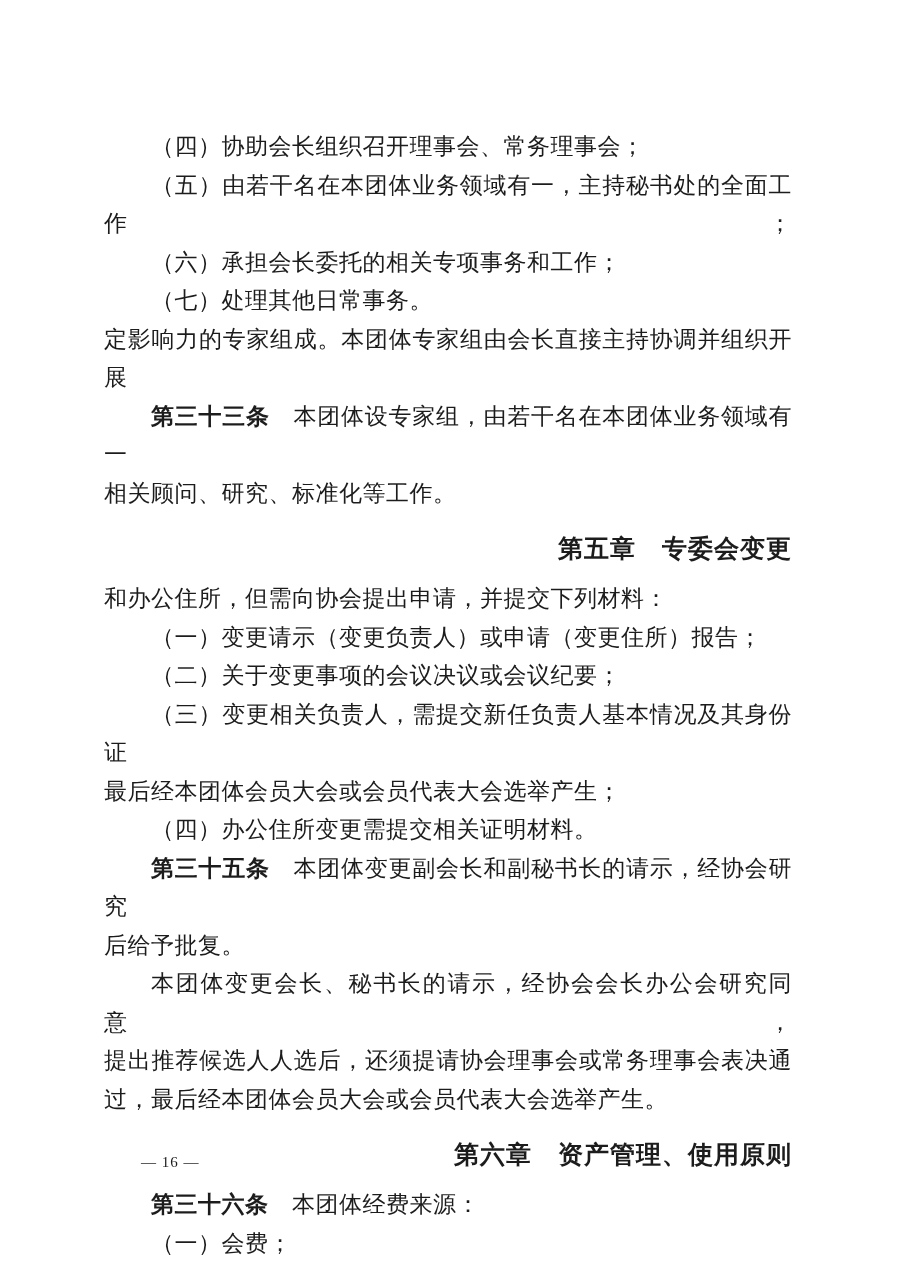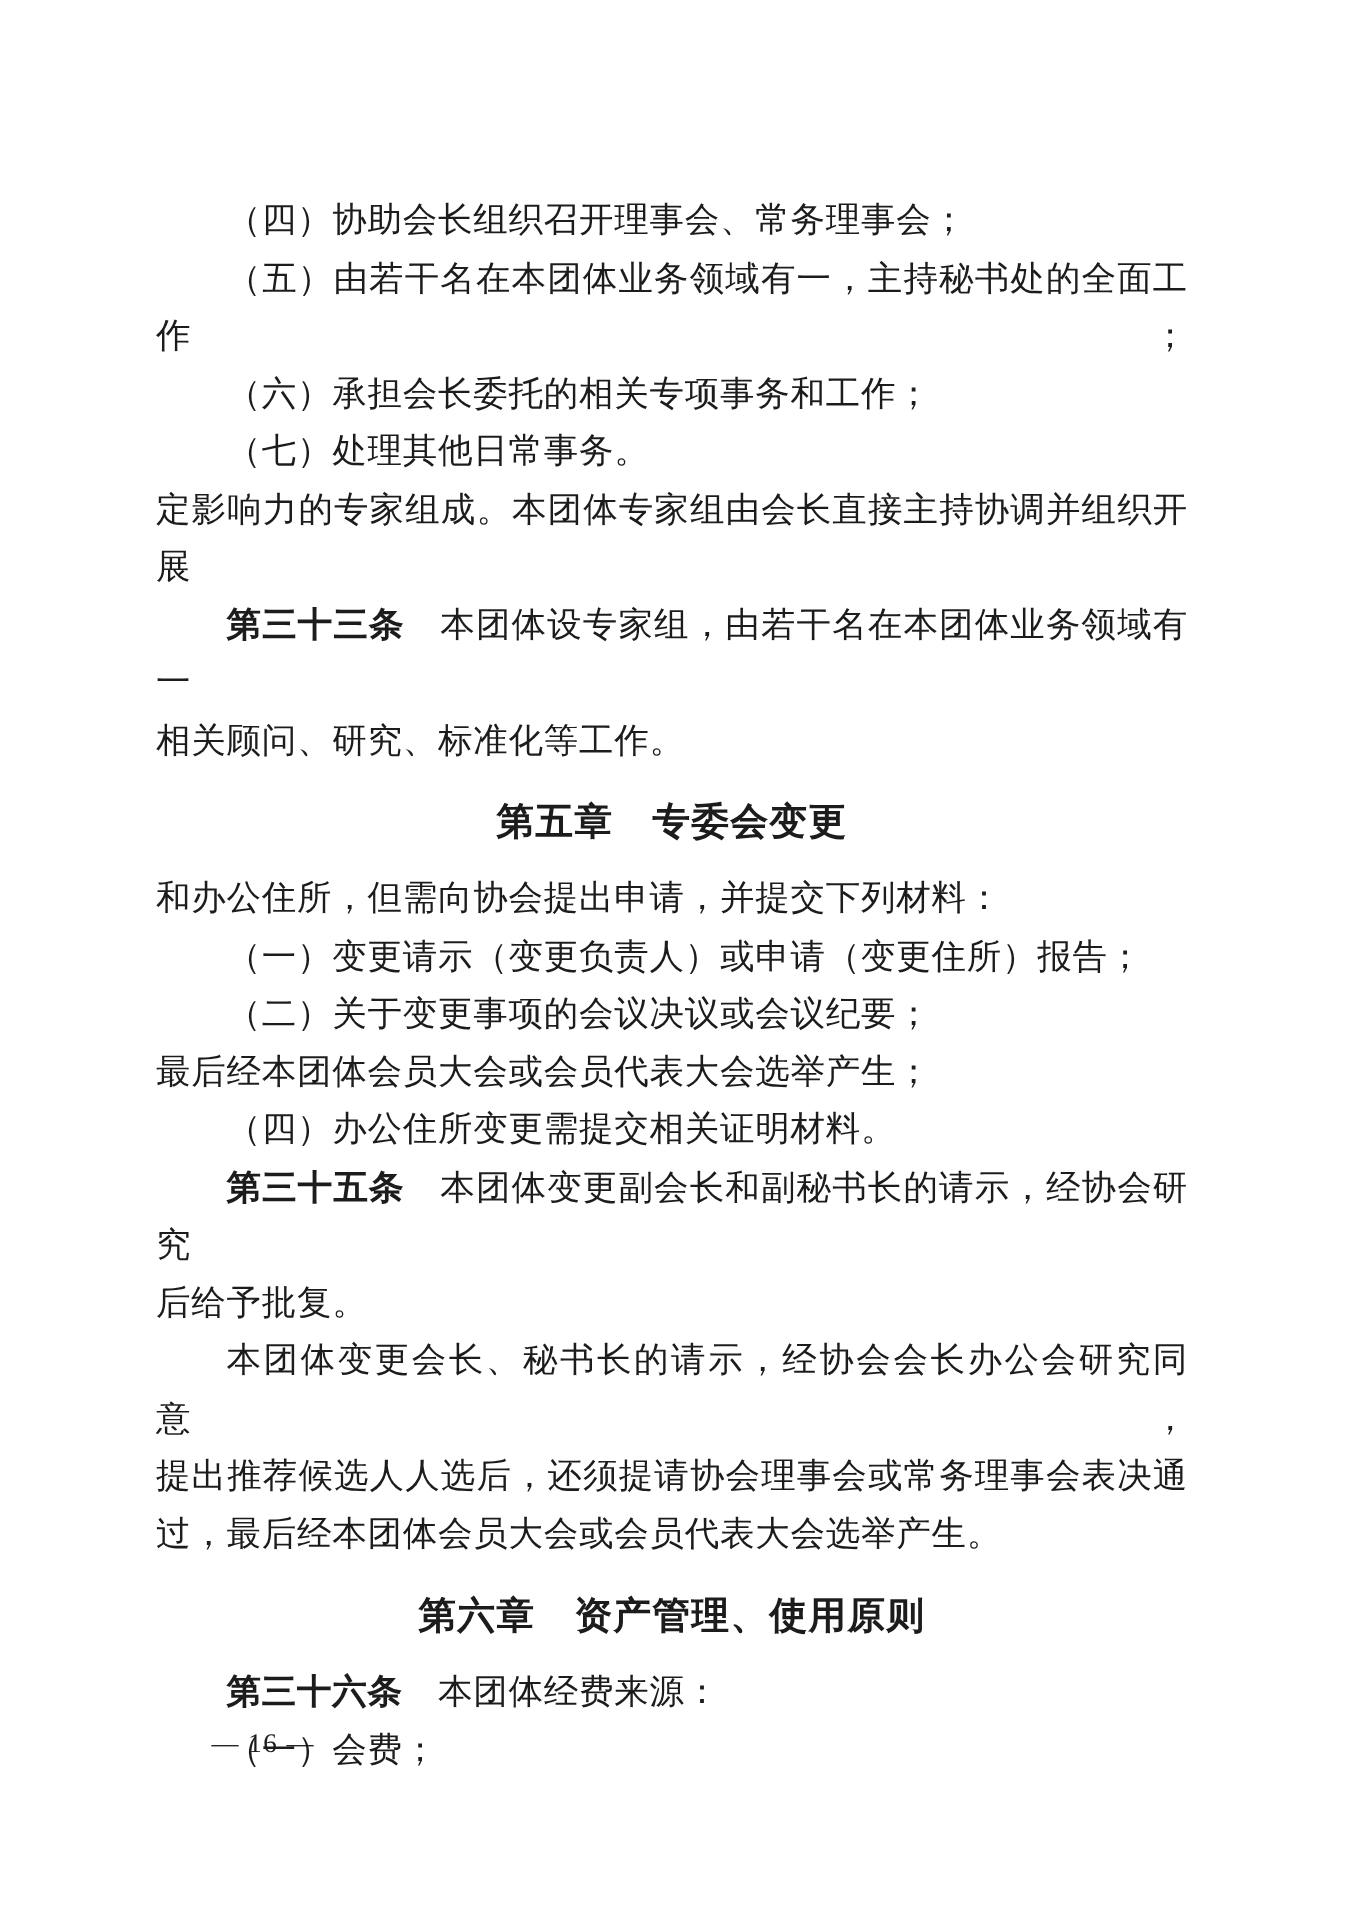--- a/index.html
+++ b/index.html
@@ -34,29 +34,29 @@
     text-align: justify;
     text-align-last: justify;
     text-justify: inter-character;
   }
   .line b { font-weight: bold; }
   .heading {
     font-family: "Liberation Sans", "DejaVu Sans", sans-serif;
     font-weight: bold;
     font-size: 25px;
     line-height: 40px;
-    text-align: center;
+    text-align: right;
     margin: 15px 0 12px 0;
     letter-spacing: 1px;
   }
   .footer {
     position: absolute;
     left: 141px;
     top: 1147px;
-    font-size: 18px;
+    font-size: 15px;
     line-height: 30px;
     letter-spacing: 1px;
     color: #1c1c1c;
   }
 </style>
 </head>
 <body>
 
 <div class="page">
   <main class="content">
@@ -81,20 +81,21 @@
       <div class="para">
         <div class="line"><span>和办公住所，但需向协会提出申请，并提交下列材料：</span></div>
       </div>
       <div class="para">
         <div class="line indent"><span>（一）变更请示（变更负责人）或申请（变更住所）报告；</span></div>
       </div>
       <div class="para">
         <div class="line indent"><span>（二）关于变更事项的会议决议或会议纪要；</span></div>
       </div>
       <div class="para">
+        <div class="line indent fill"><span>（三）变更相关负责人，需提交新任负责人基本情况及其身份证</span></div>
         <div class="line"><span>最后经本团体会员大会或会员代表大会选举产生；</span></div>
       </div>
       <div class="para">
         <div class="line indent"><span>（四）办公住所变更需提交相关证明材料。</span></div>
       </div>
       <div class="para">
         <div class="line indent fill"><b>第三十五条</b><span>　本团体变更副会长和副秘书长的请示，经协会研究</span></div>
         <div class="line"><span>后给予批复。</span></div>
       </div>
       <div class="para">

